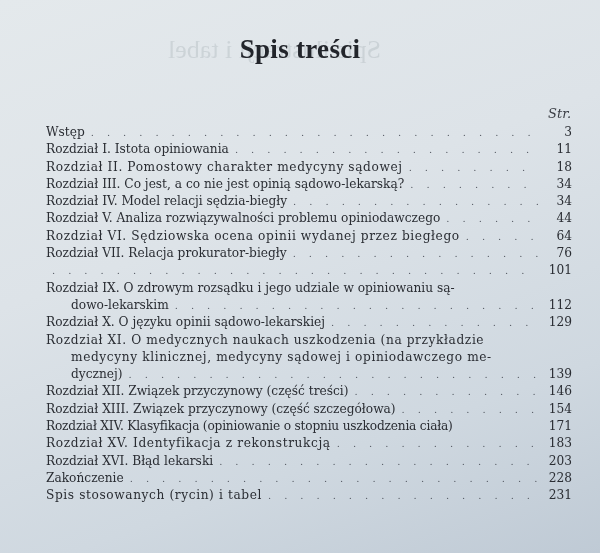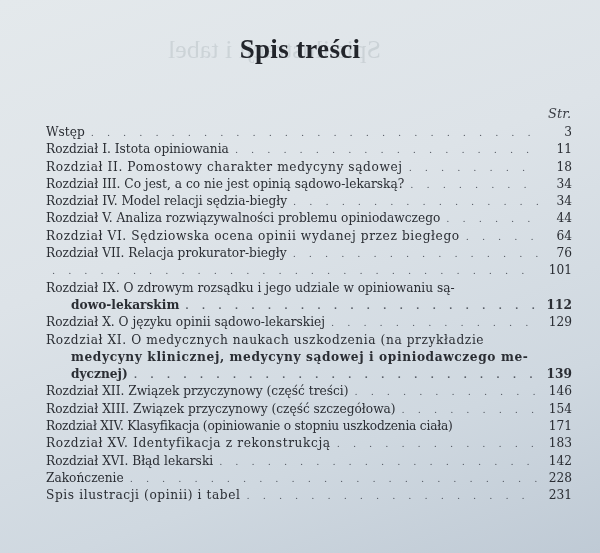--- a/index.html
+++ b/index.html
@@ -31,21 +31,21 @@
     display: flex; align-items: flex-start;
     font-size: 12.2px; line-height: 17.3px; height: 17.3px;
     white-space: nowrap;
   }
   .row .label { flex: 0 0 auto; }
   .row .dots {
     flex: 1 1 auto; overflow: hidden; color: #555a63;
     margin: 0 6px; letter-spacing: 13px; font-size: 10px;
   }
   .row .page { flex: 0 0 auto; text-align: right; min-width: 28px; }
-  .row.cont { padding-left: 25px; font-weight: bold; }
+  .row.cont { padding-left: 25px; }
   .label.wide { letter-spacing: 0.6px; }
 </style>
 </head>
 <body>
 
 <div class="ghost-title">Spis ilustracji i tabel</div>
 
 <h1 class="title" style="margin:0;font-weight:bold;">Spis treści</h1>
 
 <div class="str-label">Str.</div>
@@ -152,28 +152,28 @@
 
   <div class="row">
     <span class="label wide">Rozdział XV. Identyfikacja z rekonstrukcją</span>
     <span class="dots">..............................................................................................</span>
     <span class="page">183</span>
   </div>
 
   <div class="row">
     <span class="label">Rozdział XVI. Błąd lekarski</span>
     <span class="dots">..............................................................................................</span>
-    <span class="page">142</span>
+    <span class="page">203</span>
   </div>
 
   <div class="row">
     <span class="label">Zakończenie</span>
     <span class="dots">..............................................................................................</span>
     <span class="page">228</span>
   </div>
 
   <div class="row">
-    <span class="label wide">Spis ilustracji (opinii) i tabel</span>
+    <span class="label wide">Spis stosowanych (rycin) i tabel</span>
     <span class="dots">..............................................................................................</span>
     <span class="page">231</span>
   </div>
 
 </div>
 
 </body></html>

